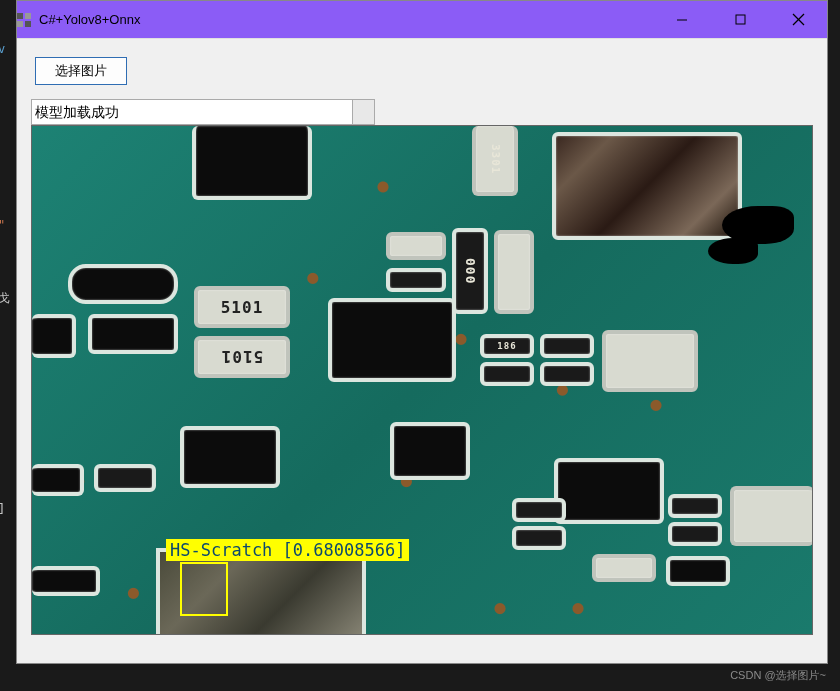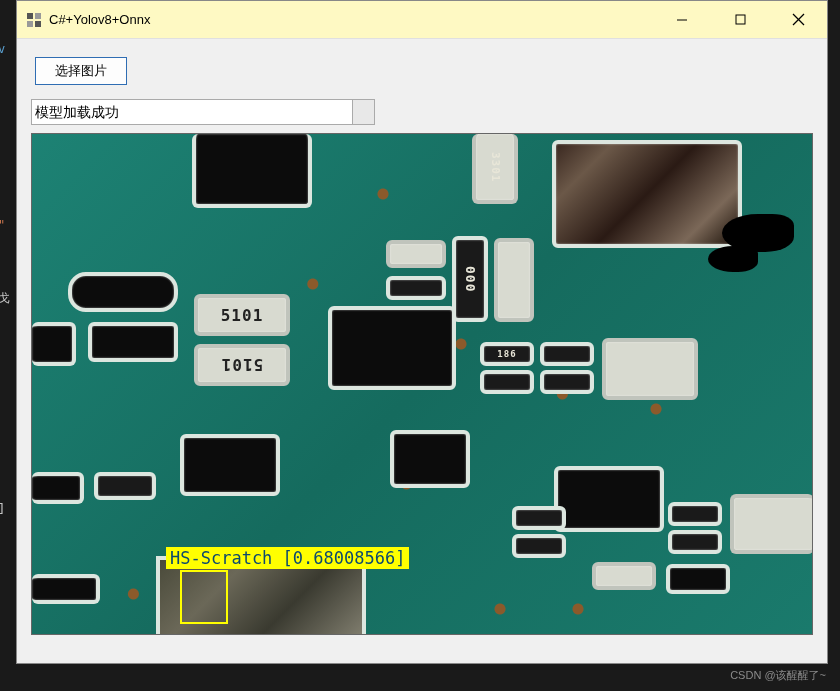--- a/index.html
+++ b/index.html
@@ -16,24 +16,23 @@
       top: 0;
       width: 812px;
       height: 664px;
       background: #f0f0f0;
       border: 1px solid #888;
       display: flex;
       flex-direction: column;
     }
     .titlebar {
       height: 38px;
-      background: #fef9c3;
+      background: #8b5cf6;
       display: flex;
       align-items: center;
-      padding-left: 10px;
       border-bottom: 1px solid #e0e0e0;
     }
     .titlebar-icon {
       width: 14px; height: 14px;
       margin-right: 8px;
       display: inline-flex;
     }
     .titlebar-title { font-size: 13px; color: #000; flex: 1; }
     .win-controls { display: flex; height: 100%; }
     .win-btn {
@@ -54,21 +53,21 @@
     .select-btn {
       width: 92px;
       height: 28px;
       background: #fdfdfd;
       border: 1.5px solid #2f6db3;
       font-size: 13px;
       cursor: pointer;
       margin-left: 4px;
       margin-bottom: 14px;
     }
-    .status-row { display: flex; margin-bottom: 8px; }
+    .status-row { display: flex; margin-bottom: 0; }
     .status-box {
       width: 322px;
       height: 26px;
       background: #fff;
       border: 1px solid #aaa;
       font-size: 14px;
       padding-left: 3px;
       line-height: 24px;
     }
     .status-side {
@@ -265,13 +264,13 @@
 
       <div class="scratch-area" style="left:124px;top:422px;width:210px;height:96px;border-bottom:none"></div>
       <div class="comp chip" style="left:0px;top:440px;width:68px;height:30px;border-left:none"></div>
 
       <div class="detection-label" style="left:134px;top:413px">HS-Scratch [0.68008566]</div>
       <div class="detection-box" style="left:148px;top:436px;width:48px;height:54px"></div>
     </div>
   </div>
 </div>
 
-<div class="watermark">CSDN @该醒醒了~</div>
+<div class="watermark">CSDN @选择图片~</div>
 
 </body></html>

